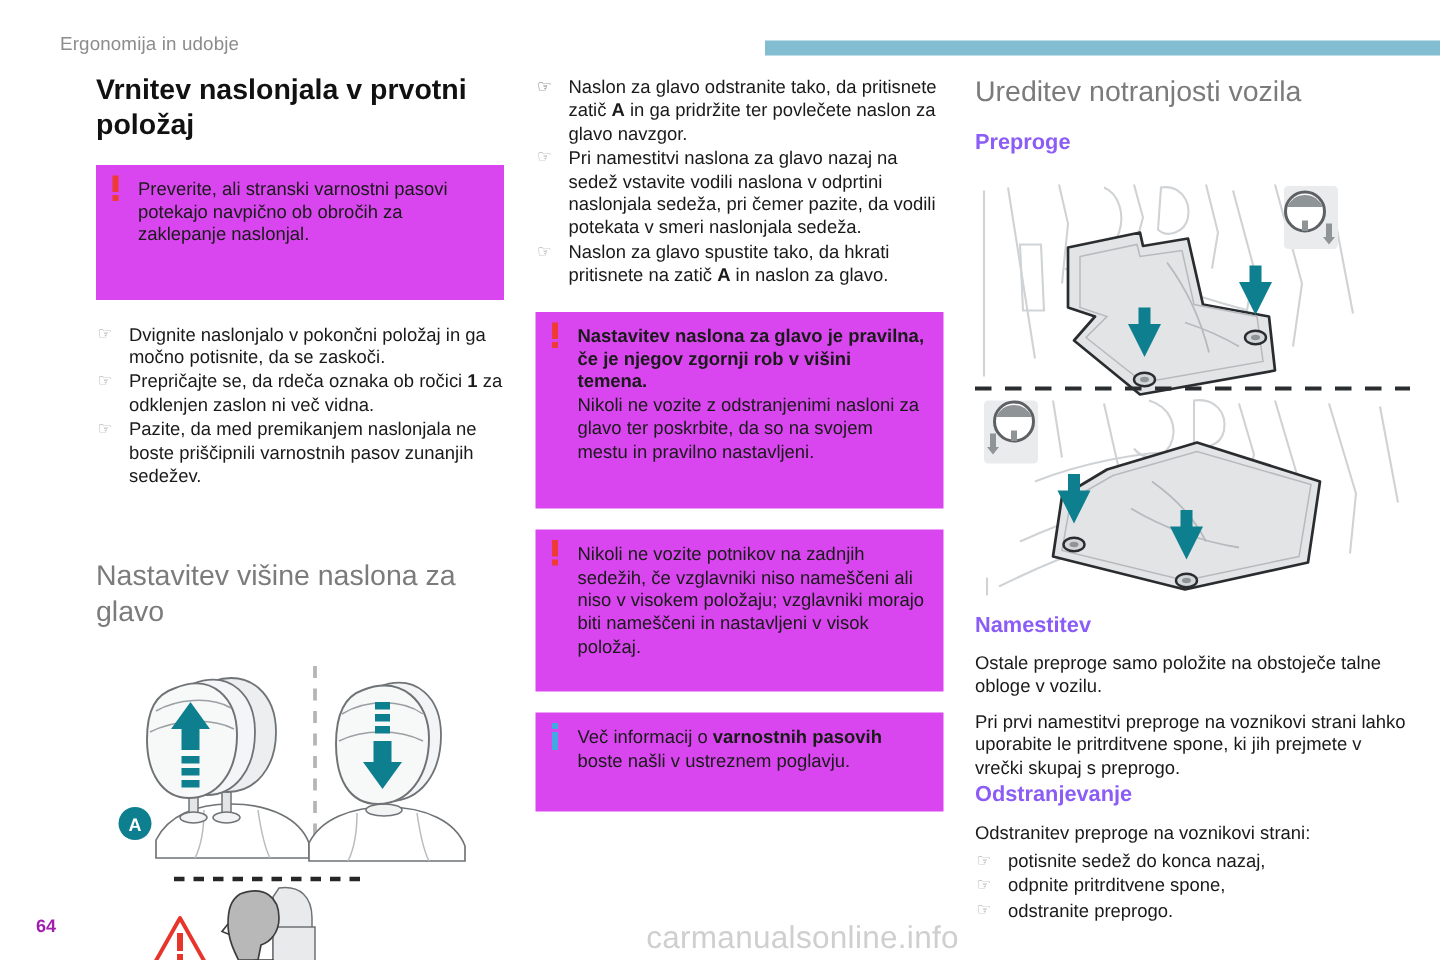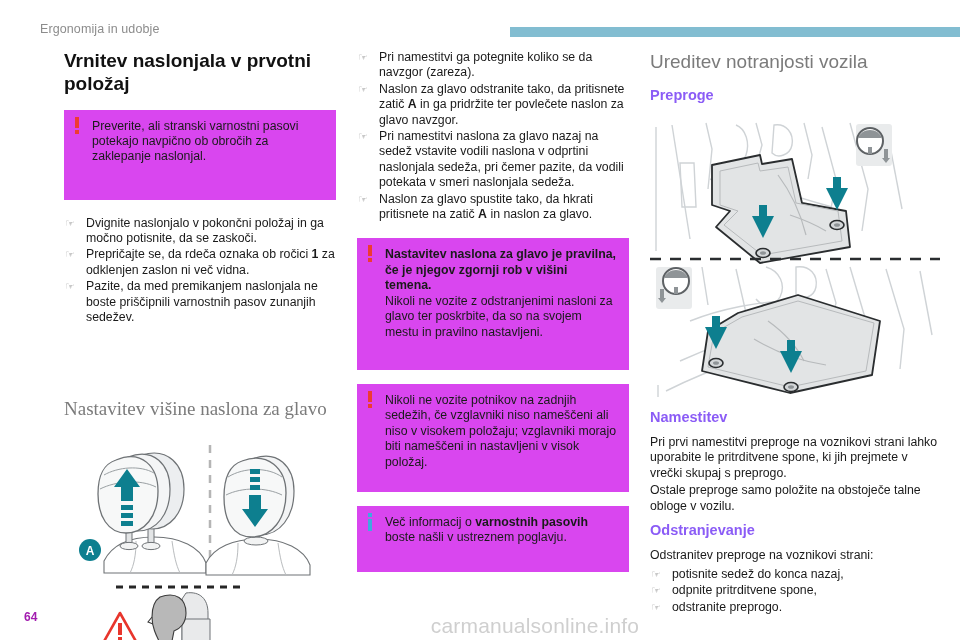--- a/index.html
+++ b/index.html
@@ -160,21 +160,21 @@
       <p>potekajo navpično ob obročih za</p>
       <p>zaklepanje naslonjal.</p>
     </div>
 
     <ul class="hand-list">
       <li><span class="hand">☞</span><span>Dvignite naslonjalo v pokončni položaj in ga močno potisnite, da se zaskoči.</span></li>
       <li><span class="hand">☞</span><span>Prepričajte se, da rdeča oznaka ob ročici <b>1</b> za odklenjen zaslon ni več vidna.</span></li>
       <li><span class="hand">☞</span><span>Pazite, da med premikanjem naslonjala ne boste priščipnili varnostnih pasov zunanjih sedežev.</span></li>
     </ul>
 
-    <h2 class="title-gray" style="margin-top:72px;font-family:Liberation Serif, serif;">Nastavitev višine naslona za glavo</h2>
+    <h2 class="title-gray" style="margin-top:48px;">Nastavitev višine naslona za glavo</h2>
 
     <div class="figure">
       <svg width="272" height="230" viewBox="0 0 272 230">
 
         <line x1="146" y1="12" x2="146" y2="130" stroke="#b5b5b5" stroke-width="2.5" stroke-dasharray="8 7"></line>
 
         <g>
 
           <path d="M40 128 C48 112 66 104 90 104 C116 104 136 114 142 130 L142 140 L40 140 Z" fill="#ffffff" stroke="#6f7376" stroke-width="1.1"></path>
           <path d="M72 108 C72 122 70 132 66 140" fill="none" stroke="#b9bcbe" stroke-width="1"></path>
@@ -238,21 +238,21 @@
           <rect x="54" y="44" width="4" height="12" fill="#e8352c"></rect>
           <rect x="54" y="58" width="4" height="4" fill="#e8352c"></rect>
         </g>
       </svg>
     </div>
   </div>
 
   <div class="col col-2">
 
     <ul class="hand-list" style="margin-bottom:16px;">
-      <li><span class="hand">☞</span><span>Pri namestitvi ga potegnite koliko se da navzgor (zareza).</span></li>
+      <li><span class="hand">☞</span></li>
       <li><span class="hand">☞</span><span>Naslon za glavo odstranite tako, da pritisnete zatič <b>A</b> in ga pridržite ter povlečete naslon za glavo navzgor.</span></li>
       <li><span class="hand">☞</span><span>Pri namestitvi naslona za glavo nazaj na sedež vstavite vodili naslona v odprtini naslonjala sedeža, pri čemer pazite, da vodili potekata v smeri naslonjala sedeža.</span></li>
       <li><span class="hand">☞</span><span>Naslon za glavo spustite tako, da hkrati pritisnete na zatič <b>A</b> in naslon za glavo.</span></li>
     </ul>
 
     <div class="callout warn" style="padding-bottom:30px;">
       <div class="bang red">
           <div class="stem"></div>
           <div class="dot"></div>
         </div>
@@ -371,22 +371,22 @@
 
           <g fill="#0d7f8f">
             <path d="M66 84 L55 62 L62 62 L62 51 L70 51 L70 62 L77 62 Z"></path>
             <path d="M141 108 L130 86 L137 86 L137 75 L145 75 L145 86 L152 86 Z"></path>
           </g>
         </g>
       </svg>
     </div>
 
     <h3 class="sub-black">Namestitev</h3>
+    <p class="body" style="margin-bottom:8px;">Ostale preproge samo položite na obstoječe talne obloge v vozilu.</p>
     <p class="body">Pri prvi namestitvi preproge na voznikovi strani lahko uporabite le pritrditvene spone, ki jih prejmete v vrečki skupaj s preprogo.</p>
-    <p class="body" style="margin-bottom:8px;">Ostale preproge samo položite na obstoječe talne obloge v vozilu.</p>
 
     <h3 class="sub-black">Odstranjevanje</h3>
     <p class="body" style="margin-bottom:3px;">Odstranitev preproge na voznikovi strani:</p>
 
     <ul class="hand-list">
       <li><span class="hand">☞</span><span>potisnite sedež do konca nazaj,</span></li>
       <li><span class="hand">☞</span><span>odpnite pritrditvene spone,</span></li>
       <li><span class="hand">☞</span><span>odstranite preprogo.</span></li>
     </ul>
   </div>

